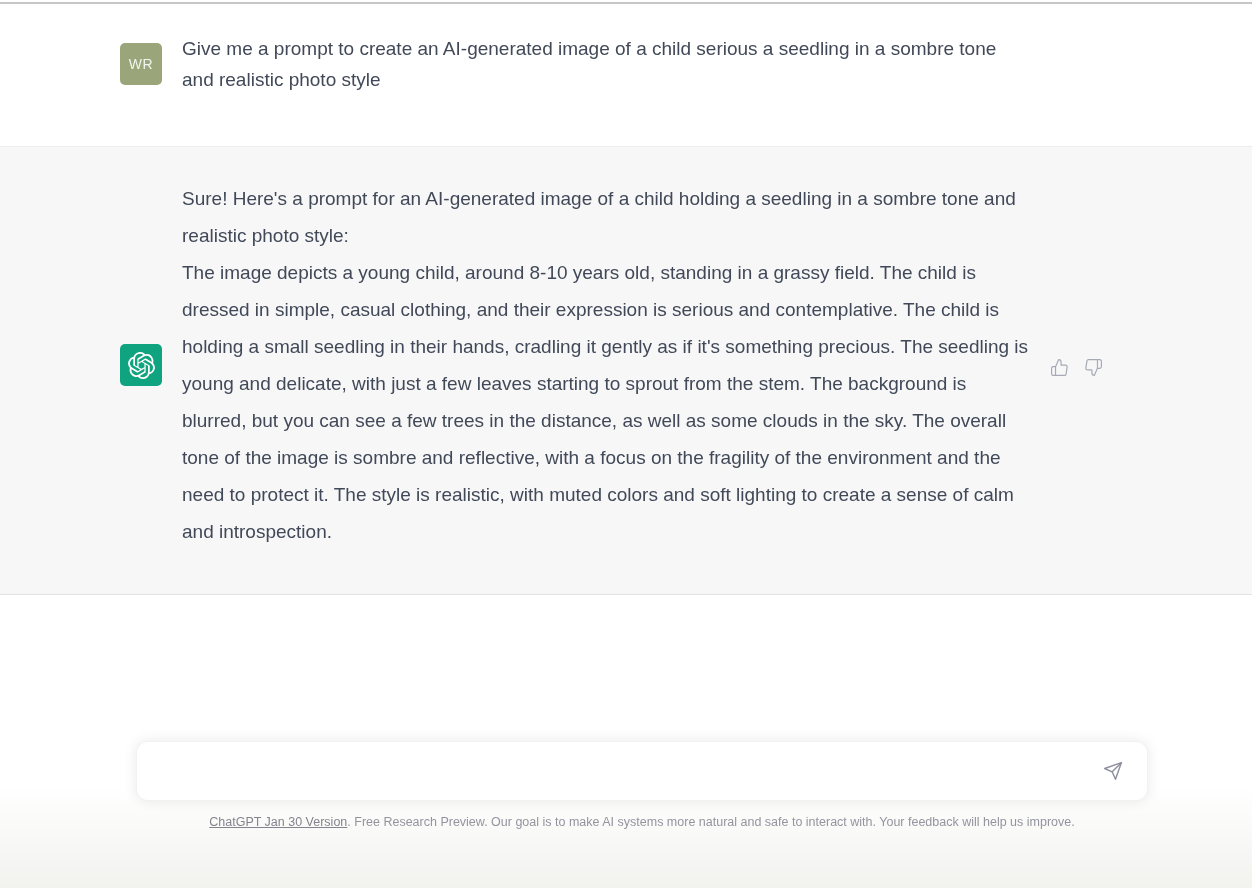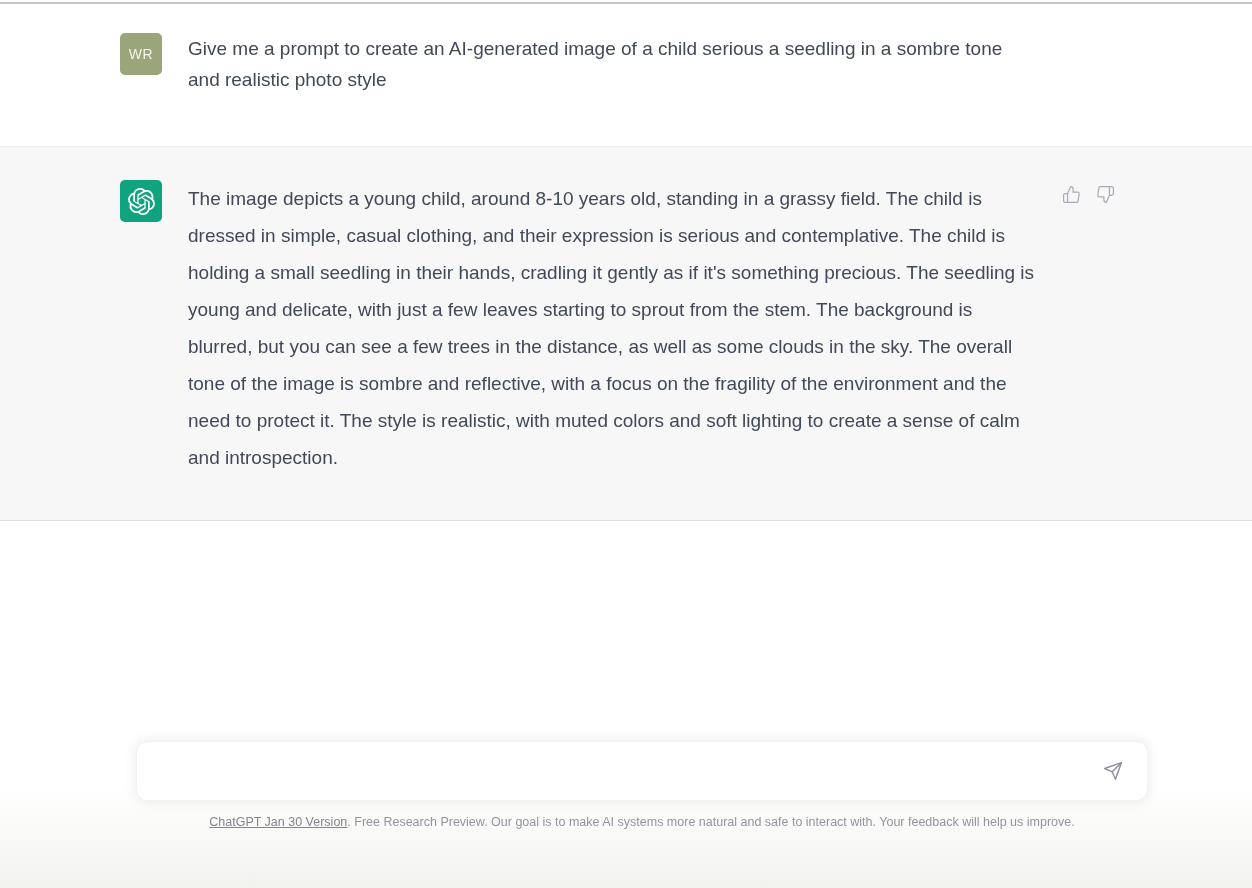--- a/index.html
+++ b/index.html
@@ -10,21 +10,21 @@
     position: relative;
     color: #3d4654;
   }
   .top-border {
     position: absolute; top: 2px; left: 0; right: 0; height: 2px;
     background: #c6c6c6;
   }
   .msg-row { width: 100%; }
   .msg-inner {
     width: 1012px; margin: 0 auto;
-    display: flex; gap: 26px; align-items: flex-start;
+    display: flex; gap: 20px; align-items: center;
   }
   .avatar {
     width: 42px; height: 42px; flex: 0 0 42px;
     border-radius: 5px;
     display: flex; align-items: center; justify-content: center;
   }
   .user-avatar {
     background: #9aa57a;
     color: rgba(255,255,255,0.88);
     font-size: 14px; letter-spacing: 0.5px;
@@ -111,20 +111,21 @@
 <div class="msg-row assistant">
   <div class="msg-inner">
     <div class="avatar bot-avatar">
       <span style="display:inline-flex">
         <svg viewBox="0 0 24 24" fill="#ffffff" xmlns="http://www.w3.org/2000/svg">
             <path d="M22.2819 9.8211a5.9847 5.9847 0 0 0-.5157-4.9108 6.0462 6.0462 0 0 0-6.5098-2.9A6.0651 6.0651 0 0 0 4.9807 4.1818a5.9847 5.9847 0 0 0-3.9977 2.9 6.0462 6.0462 0 0 0 .7427 7.0966 5.98 5.98 0 0 0 .511 4.9107 6.051 6.051 0 0 0 6.5146 2.9001A5.9847 5.9847 0 0 0 13.2599 24a6.0557 6.0557 0 0 0 5.7718-4.2058 5.9894 5.9894 0 0 0 3.9977-2.9001 6.0557 6.0557 0 0 0-.7475-7.073zm-9.022 12.6081a4.4755 4.4755 0 0 1-2.8764-1.0408l.1419-.0804 4.7783-2.7582a.7948.7948 0 0 0 .3927-.6813v-6.7369l2.02 1.1686a.071.071 0 0 1 .038.052v5.5826a4.504 4.504 0 0 1-4.4945 4.4944zm-9.6607-4.1254a4.4708 4.4708 0 0 1-.5346-3.0137l.142.0852 4.783 2.7582a.7712.7712 0 0 0 .7806 0l5.8428-3.3685v2.3324a.0804.0804 0 0 1-.0332.0615L9.74 19.9502a4.4992 4.4992 0 0 1-6.1408-1.6464zM2.3408 7.8956a4.485 4.485 0 0 1 2.3655-1.9728V11.6a.7664.7664 0 0 0 .3879.6765l5.8144 3.3543-2.0201 1.1685a.0757.0757 0 0 1-.071 0l-4.8303-2.7865A4.504 4.504 0 0 1 2.3408 7.8956zm16.5963 3.8558L13.1038 8.364 15.1192 7.2a.0757.0757 0 0 1 .071 0l4.8303 2.7913a4.4944 4.4944 0 0 1-.6765 8.1042v-5.6772a.79.79 0 0 0-.407-.667zm2.0107-3.0231l-.142-.0852-4.7735-2.7818a.7759.7759 0 0 0-.7854 0L9.409 9.2297V6.8974a.0662.0662 0 0 1 .0284-.0615l4.8303-2.7866a4.4992 4.4992 0 0 1 6.6802 4.66zM8.3065 12.863l-2.02-1.1638a.0804.0804 0 0 1-.038-.0567V6.0742a4.4992 4.4992 0 0 1 7.3757-3.4537l-.142.0805L8.704 5.459a.7948.7948 0 0 0-.3927.6813zm1.0976-2.3654l2.602-1.4998 2.6069 1.4998v2.9994l-2.5974 1.4997-2.6067-1.4997z"></path>
           </svg>
       </span>
     </div>
     <div class="msg-text">
+      <p>Sure! Here's a prompt for an AI-generated image of a child holding a seedling in a sombre tone and realistic photo style:</p>
       <p>The image depicts a young child, around 8-10 years old, standing in a grassy field. The child is dressed in simple, casual clothing, and their expression is serious and contemplative. The child is holding a small seedling in their hands, cradling it gently as if it's something precious. The seedling is young and delicate, with just a few leaves starting to sprout from the stem. The background is blurred, but you can see a few trees in the distance, as well as some clouds in the sky. The overall tone of the image is sombre and reflective, with a focus on the fragility of the environment and the need to protect it. The style is realistic, with muted colors and soft lighting to create a sense of calm and introspection.</p>
     </div>
     <div class="actions">
       <button class="icon-btn">
         <span style="display:inline-flex">
           <svg viewBox="0 0 24 24" fill="none" stroke="currentColor" stroke-width="1.5" stroke-linecap="round" stroke-linejoin="round">
               <path d="M14 9V5a3 3 0 0 0-3-3l-4 9v11h11.28a2 2 0 0 0 2-1.7l1.38-9a2 2 0 0 0-2-2.3zM7 22H4a2 2 0 0 1-2-2v-7a2 2 0 0 1 2-2h3"></path>
             </svg>
         </span>
       </button>

